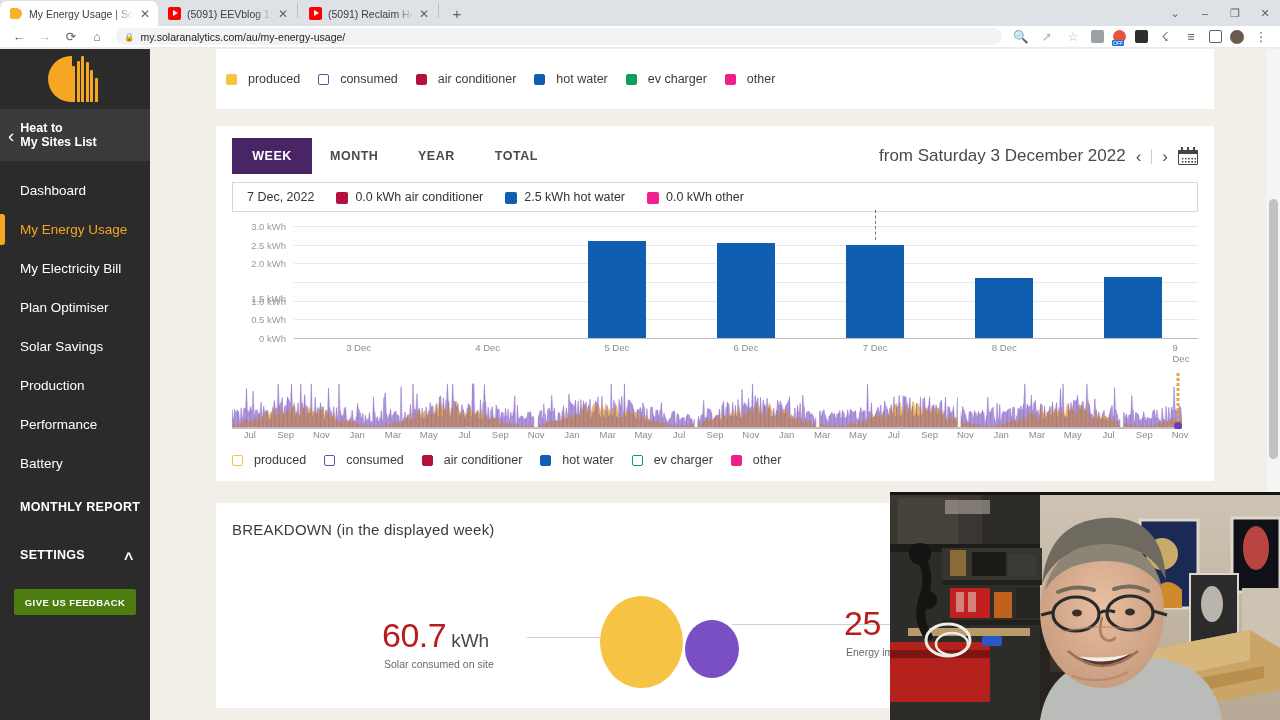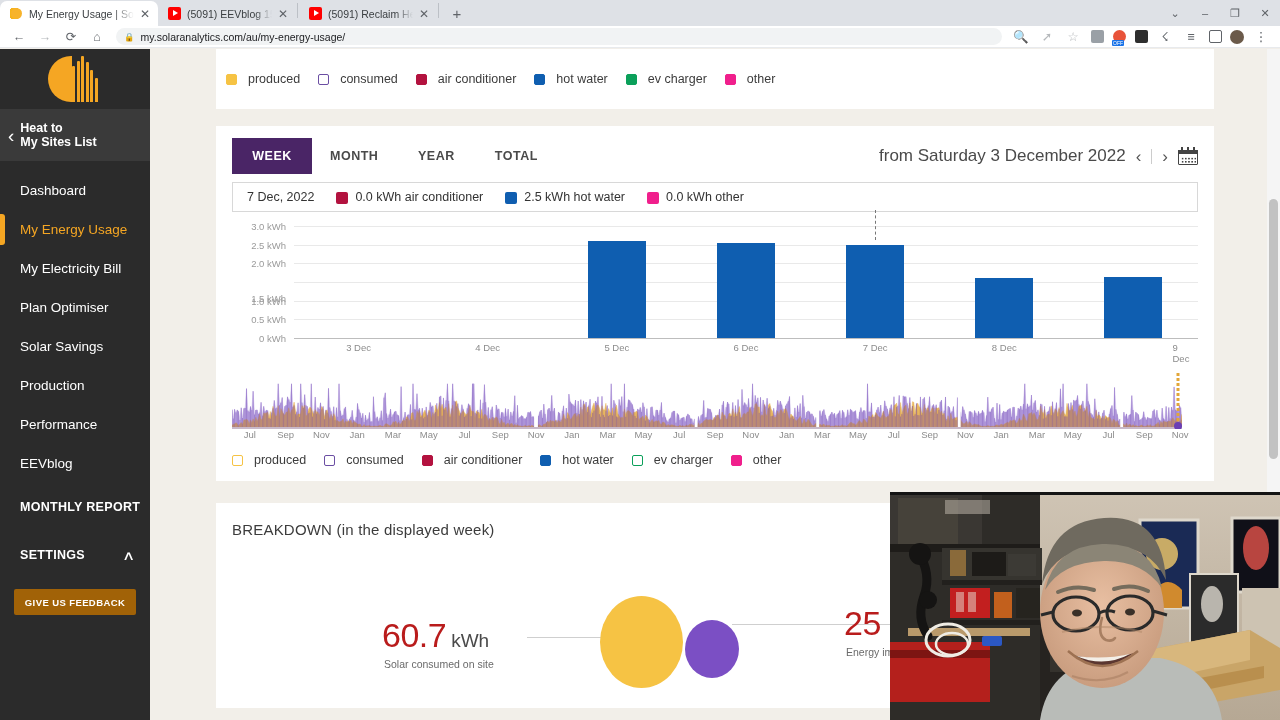--- a/index.html
+++ b/index.html
@@ -76,21 +76,21 @@
     height:39px; display:flex; align-items:center; padding-left:20px;
     font-size:13.5px; color:#ffffff; cursor:pointer; position:relative;
   }
   .nav-item.active { color:#f5a623; font-weight:400; }
   .nav-item.active:before { content:""; position:absolute; left:0; top:4px; bottom:4px; width:5px; background:#f5a623; border-radius:0 3px 3px 0; }
   .nav-caps { height:48px; display:flex; align-items:center; padding-left:20px;
      font-size:12.5px; font-weight:700; letter-spacing:.3px; color:#fff; cursor:pointer; }
   .nav-caps.withchev { justify-content:space-between; padding-right:16px; }
   .nav-caps .up { font-size:13px; font-weight:400; transform:scaleX(1.4); }
   .feedback {
-    margin:10px 14px 0 14px; height:26px; background:#a16207; color:#ffffff;
+    margin:10px 14px 0 14px; height:26px; background:#4d7c0f; color:#ffffff;
     font-size:9.5px; font-weight:700; letter-spacing:.4px; display:flex;
     align-items:center; justify-content:center; border-radius:2px; cursor:pointer;
   }
 
   
   .content { position:absolute; left:150px; top:0; right:0; bottom:0; background:#f2efe9; overflow:hidden; }
 
   .card { background:#fff; margin:0 66px 0 66px; }
   .card-top { height:60px; display:flex; align-items:center; padding-left:10px; }
   .card-main { margin-top:17px; padding:12px 16px 14px 16px; }
@@ -269,21 +269,21 @@
         <div class="nav-item">
             <span>Solar Savings</span>
           </div>
         <div class="nav-item">
             <span>Production</span>
           </div>
         <div class="nav-item">
             <span>Performance</span>
           </div>
         <div class="nav-item">
-            <span>EEVblog</span>
+            <span>Battery</span>
           </div>
         <div class="nav-caps">
             <span>MONTHLY REPORT</span>
           </div>
         <div class="nav-caps withchev">
           <span>SETTINGS</span>
           <span class="up">∧</span>
         </div>
         <div class="feedback">GIVE US FEEDBACK</div>
       </div>

